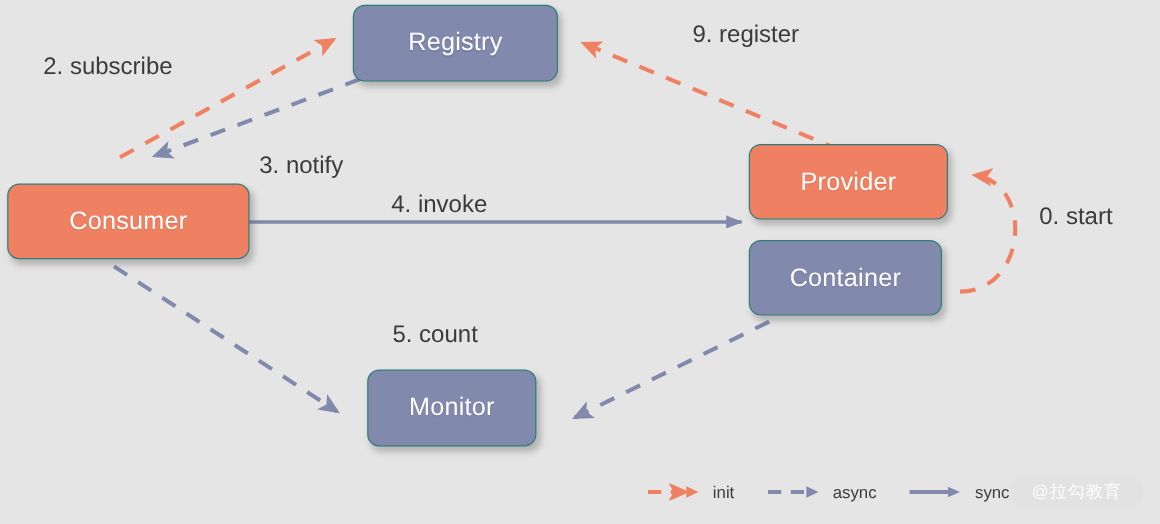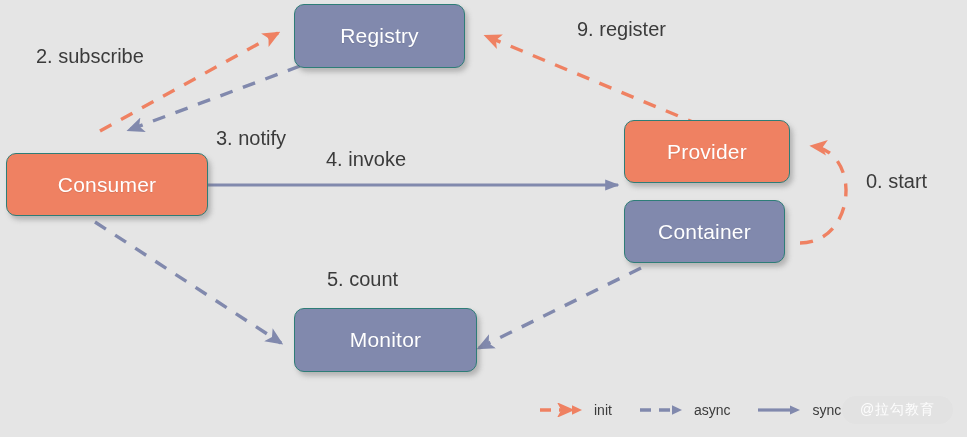--- a/index.html
+++ b/index.html
@@ -37,33 +37,33 @@
     box-sizing: border-box;
     text-shadow: 0 1px 1px rgba(0,0,0,0.10);
   }
   .node.purple { background: #8189ad; }
   .node.orange { background: #ef8162; }
 
   #node-registry  { left: 294px; top: 4px;   width: 171px; height: 64px; }
   #node-consumer  { left: 6px;   top: 153px; width: 202px; height: 63px; }
   #node-provider  { left: 624px; top: 120px; width: 166px; height: 63px; text-align: center; }
   #node-container { left: 624px; top: 200px; width: 161px; height: 63px; }
-  #node-monitor   { left: 294px; top: 308px; width: 183px; height: 64px; }
+  #node-monitor   { left: 306px; top: 308px; width: 141px; height: 64px; }
 
   .edge-label {
     position: absolute;
     color: #3b3b3b;
     font-size: 20px;
     white-space: nowrap;
     font-family: "Liberation Sans", sans-serif;
   }
   #label-subscribe { left: 36px;  top: 45px;  }
   #label-notify    { left: 216px; top: 95px; margin-top: 32px;  }
   #label-register  { left: 577px; top: 18px;  }
-  #label-invoke    { left: 326px; top: 148px; }
+  #label-invoke    { left: 326px; top: 160px; }
   #label-start     { left: 866px; top: 170px; }
   #label-count     { left: 327px; top: 268px; }
 
   #legend {
     position: absolute;
     left: 538px;
     top: 392px;
     height: 36px;
     display: flex;
     align-items: center;

